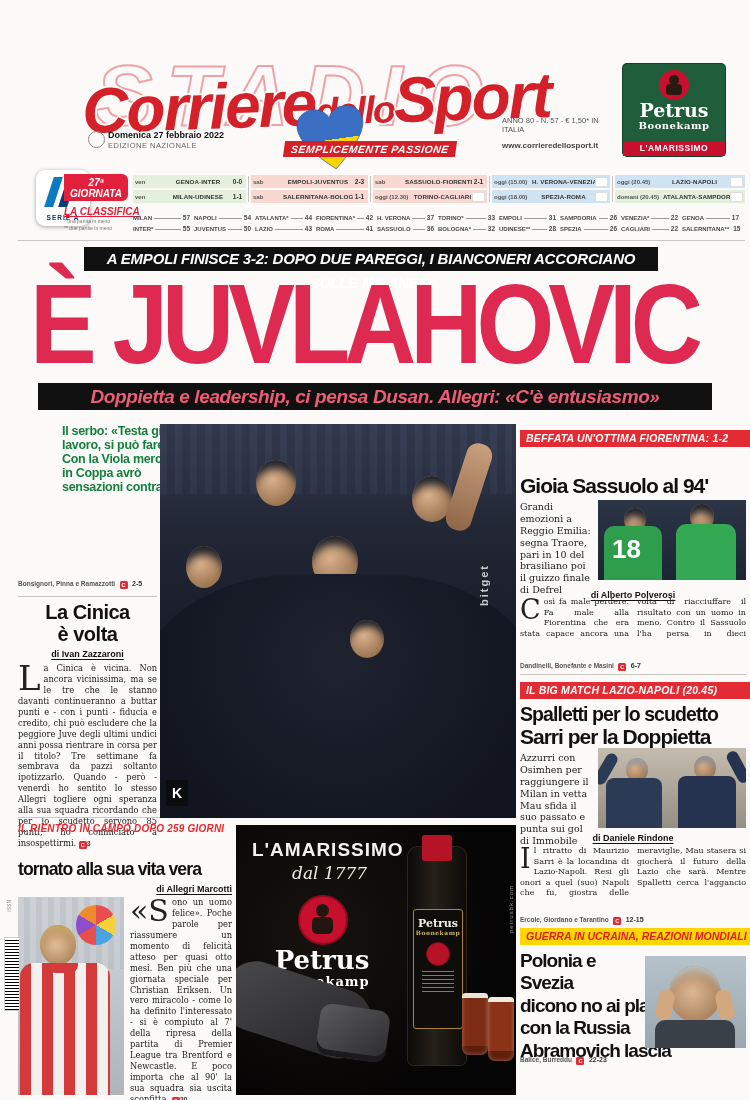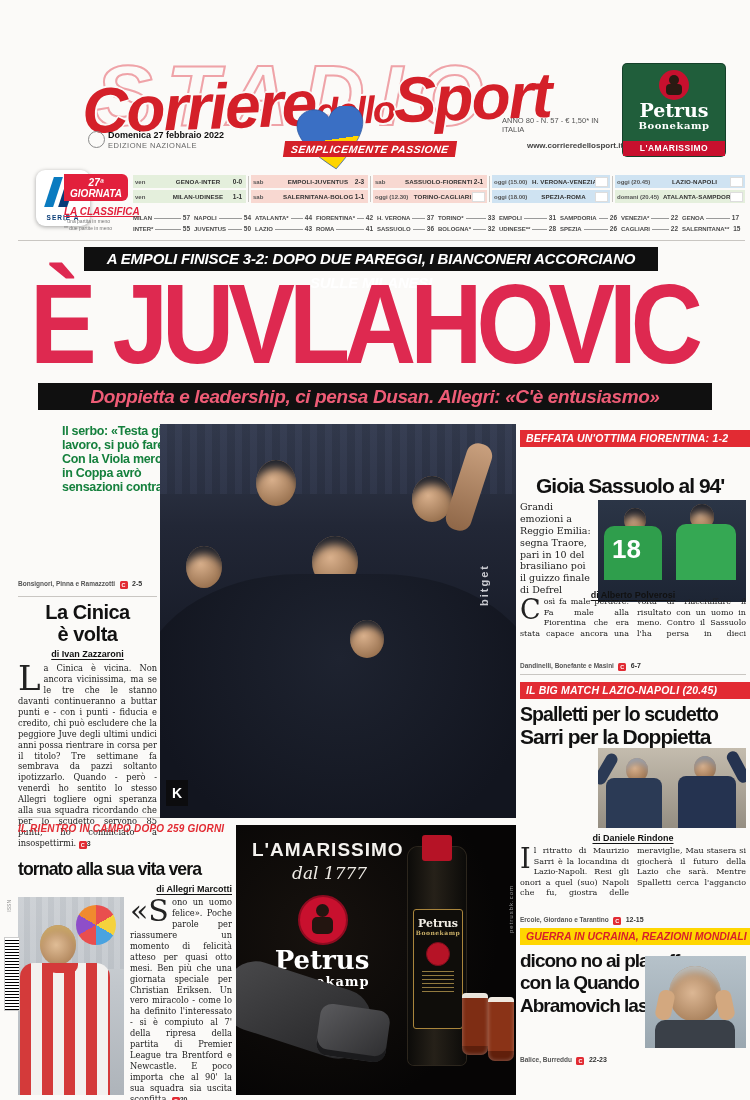--- a/index.html
+++ b/index.html
@@ -91,21 +91,21 @@
     <div style="color:#fff;font:bold 19px/1 'DejaVu Serif',serif;">Petrus</div>
     <div style="color:#fff;font:bold 10px/1.2 'DejaVu Serif',serif;letter-spacing:.5px;">Boonekamp</div>
     <div style="position:absolute;left:0;bottom:0;width:100%;background:#c8102e;color:#fff;font:bold 8.5px/15px 'Liberation Sans',sans-serif;letter-spacing:.5px;">L'AMARISSIMO</div>
   </div>
 
   <div class="a" style="left:88px;top:131px;width:15px;height:15px;border:1.5px solid #8a8a8a;border-radius:50%;"></div>
   <div class="a" style="left:108px;top:130px;font:bold 9px/1.2 'Liberation Sans',sans-serif;">Domenica 27 febbraio 2022</div>
   <div class="a" style="left:108px;top:141px;font:7.5px/1.2 'Liberation Sans',sans-serif;color:#666;letter-spacing:.5px;">EDIZIONE NAZIONALE</div>
   <div class="a tagline" style="left:284px;top:141px;width:172px;">SEMPLICEMENTE PASSIONE</div>
   <div class="a" style="left:502px;top:116px;width:118px;font:7.5px/1.2 'Liberation Sans',sans-serif;color:#555;text-align:left;">ANNO 80 - N. 57 - € 1,50* IN ITALIA</div>
-  <div class="a" style="left:516px;top:141px;width:118px;font:bold 8px/1.2 'Liberation Sans',sans-serif;color:#444;text-align:center;">www.corrieredellosport.it</div>
+  <div class="a" style="left:502px;top:141px;width:118px;font:bold 8px/1.2 'Liberation Sans',sans-serif;color:#444;text-align:left;">www.corrieredellosport.it</div>
 
   <div class="a" style="left:36px;top:170px;width:54px;height:56px;background:#fff;border-radius:9px;box-shadow:0 1px 4px rgba(0,0,0,.35);">
     <div style="position:absolute;left:13px;top:7px;width:9px;height:30px;background:#0a7bc0;transform:skewX(-18deg);"></div>
     <div style="position:absolute;left:27px;top:7px;width:9px;height:30px;background:#083c77;transform:skewX(-18deg);"></div>
     <div style="position:absolute;left:0;bottom:5px;width:100%;text-align:center;font:bold 6.5px 'Liberation Sans',sans-serif;color:#083c77;letter-spacing:1px;">SERIE A</div>
   </div>
   <div class="a" style="left:64px;top:174px;width:64px;height:27px;background:#e2203c;border-radius:0 6px 6px 0;text-align:center;color:#fff;font:bold italic 10px/1.1 'Liberation Sans',sans-serif;padding-top:3px;box-sizing:border-box;">
     <span>27ª</span><br>
     <span>GIORNATA</span>
   </div>
@@ -338,23 +338,23 @@
     <div class="head skin" style="left:78px;top:224px;width:48px;height:50px;transform:rotate(-14deg);box-shadow:inset 0 -14px 9px -6px #20242e;"></div>
     <div class="head skin haircap" style="left:252px;top:52px;width:40px;height:46px;"></div>
     <div style="position:absolute;left:-20px;top:150px;width:400px;height:280px;background:radial-gradient(ellipse at 50% 30%,#1e2330 0%,#12151f 70%);border-radius:40% 40% 0 0;"></div>
     <div class="head skin" style="left:190px;top:196px;width:34px;height:38px;box-shadow:inset 0 10px 7px -4px #20242e;"></div>
     <div style="position:absolute;left:296px;top:18px;width:26px;height:90px;border-radius:12px;background:linear-gradient(180deg,#c9a07e,#8f6748);transform:rotate(18deg);"></div>
     <div class="vtxt" style="position:absolute;left:318px;top:140px;color:#e9e9ee;font:bold 11px 'Liberation Sans',sans-serif;opacity:.85;letter-spacing:2px;">bitget</div>
     <div style="position:absolute;left:6px;bottom:12px;width:22px;height:26px;background:#0c0c0e;color:#fff;font:bold 14px/26px 'Liberation Sans',sans-serif;text-align:center;">K</div>
   </div>
 
   <div class="a kicker-red" style="left:520px;top:430px;width:226px;">BEFFATA UN'OTTIMA FIORENTINA: 1-2</div>
-  <div class="a h2l" style="left:536px;top:475px;">Gioia Sassuolo al 94'</div>
+  <div class="a h2l" style="left:520px;top:475px;">Gioia Sassuolo al 94'</div>
   <div class="a lead" style="left:520px;top:501px;width:74px;">Grandi emozioni a Reggio Emilia: segna Traore, pari in 10 del brasiliano poi il guizzo finale di Defrel</div>
-  <div class="photo" style="left:598px;top:500px;width:148px;height:102px;background:linear-gradient(180deg,#2b3546,#1d2534);">
+  <div class="photo" style="left:598px;top:500px;width:148px;height:80px;background:linear-gradient(180deg,#2b3546,#1d2534);">
     <div class="head skin haircap" style="left:26px;top:8px;width:22px;height:24px;"></div>
     <div class="head skin haircap" style="left:92px;top:4px;width:24px;height:26px;"></div>
     <div style="position:absolute;left:6px;top:26px;width:58px;height:54px;border-radius:10px 10px 0 0;background:#2f9e4c;"></div>
     <div style="position:absolute;left:78px;top:24px;width:60px;height:56px;border-radius:10px 10px 0 0;background:#35a853;"></div>
     <div style="position:absolute;left:14px;top:34px;color:#fff;font:bold 26px 'Liberation Sans',sans-serif;">18</div>
   </div>
   <div class="a byline" style="left:520px;top:590px;width:226px;"><u>di Alberto Polverosi</u></div>
   <div class="a body-serif two-col" style="left:520px;top:597px;width:226px;height:52px;">
     <span class="dropcap">C</span><span>osì fa male perdere. Fa male alla Fiorentina che era stata capace ancora una volta di riacciuffare il risultato con un uomo in meno. Contro il Sassuolo l'ha persa in dieci all'ultimo secondo dei 4 minuti di recupero.</span>
     
@@ -362,20 +362,21 @@
   <div class="a" style="left:520px;top:654px;width:226px;">
     <span class="microby">Dandinelli, Bonefante e Masini</span>
     <span class="chip">C</span>
     <span class="pgnum">6-7</span>
   </div>
   <div class="a hairline" style="left:520px;top:674px;width:226px;height:1px;"></div>
 
   <div class="a kicker-red" style="left:520px;top:682px;width:226px;">IL BIG MATCH LAZIO-NAPOLI (20.45)</div>
   <div class="a h2l" style="left:520px;top:703px;transform:scaleX(.93);">Spalletti per lo scudetto</div>
   <div class="a h2l" style="left:520px;top:726px;">Sarri per la Doppietta</div>
+  <div class="a lead" style="left:520px;top:752px;width:74px;">Azzurri con Osimhen per raggiungere il Milan in vetta Mau sfida il suo passato e punta sui gol di Immobile</div>
   <div class="photo" style="left:598px;top:748px;width:148px;height:80px;background:linear-gradient(180deg,#c4bcae,#958e82);">
     <div class="head skin" style="left:28px;top:10px;width:22px;height:24px;box-shadow:inset 0 8px 6px -3px #9aa0ab;"></div>
     <div class="head skin" style="left:96px;top:8px;width:22px;height:24px;box-shadow:inset 0 8px 6px -3px #8e949e;"></div>
     <div style="position:absolute;left:8px;top:30px;width:56px;height:50px;border-radius:8px 8px 0 0;background:#2b3a55;"></div>
     <div style="position:absolute;left:80px;top:28px;width:58px;height:52px;border-radius:8px 8px 0 0;background:#253350;"></div>
     <div style="position:absolute;left:2px;top:4px;width:12px;height:34px;border-radius:6px;background:#2b3a55;transform:rotate(30deg);"></div>
     <div style="position:absolute;left:134px;top:2px;width:12px;height:34px;border-radius:6px;background:#253350;transform:rotate(-28deg);"></div>
   </div>
   <div class="a byline" style="left:520px;top:833px;width:226px;"><u>di Daniele Rindone</u></div>
   <div class="a body-serif two-col" style="left:520px;top:846px;width:226px;height:58px;">
@@ -383,22 +384,23 @@
     
   </div>
   <div class="a" style="left:520px;top:908px;width:226px;">
     <span class="microby">Ercole, Giordano e Tarantino</span>
     <span class="chip">C</span>
     <span class="pgnum">12-15</span>
   </div>
 
   <div class="a kicker-yel" style="left:520px;top:928px;width:226px;">GUERRA IN UCRAINA, REAZIONI MONDIALI</div>
   <div class="a" style="left:520px;top:950px;width:130px;font:bold 19px/1.18 'Liberation Sans',sans-serif;letter-spacing:-1px;">
+    <div>Polonia e Svezia</div>
     <div style="white-space:nowrap;">dicono no ai playoff</div>
-    <div>con la Quando</div>
+    <div>con la Russia</div>
     <div style="white-space:nowrap;">Abramovich lascia</div>
   </div>
   <div class="photo" style="left:645px;top:956px;width:101px;height:92px;background:linear-gradient(180deg,#b6c2ca,#9aa7b0);">
     <div class="head" style="left:24px;top:10px;width:52px;height:56px;background:radial-gradient(circle at 45% 48%,#dcb794,#a57d58 80%);box-shadow:inset 0 10px 7px -4px #b9bdbd;"></div>
     <div style="position:absolute;left:12px;top:34px;width:16px;height:30px;border-radius:7px;background:#d3a87f;transform:rotate(12deg);"></div>
     <div style="position:absolute;left:72px;top:34px;width:16px;height:30px;border-radius:7px;background:#d3a87f;transform:rotate(-12deg);"></div>
     <div style="position:absolute;left:10px;top:64px;width:80px;height:28px;border-radius:10px 10px 0 0;background:#3a4048;"></div>
   </div>
   <div class="a" style="left:520px;top:1048px;width:226px;">
     <span class="microby">Balice, Burreddu</span>

